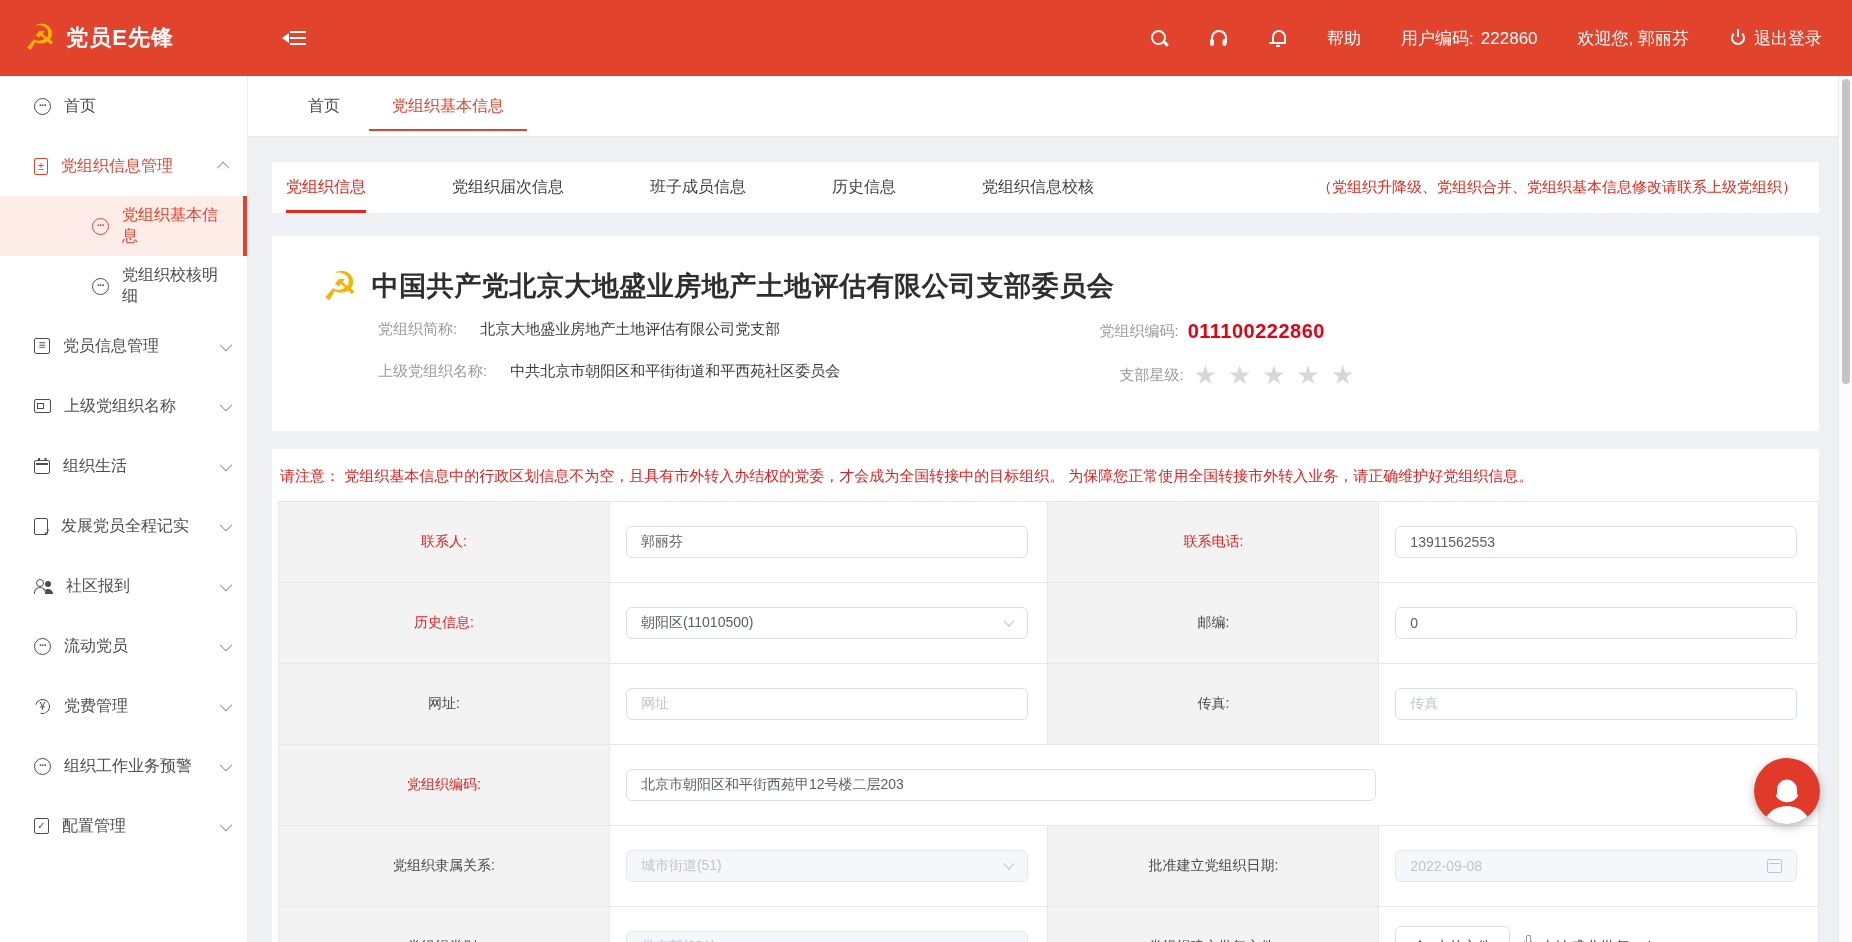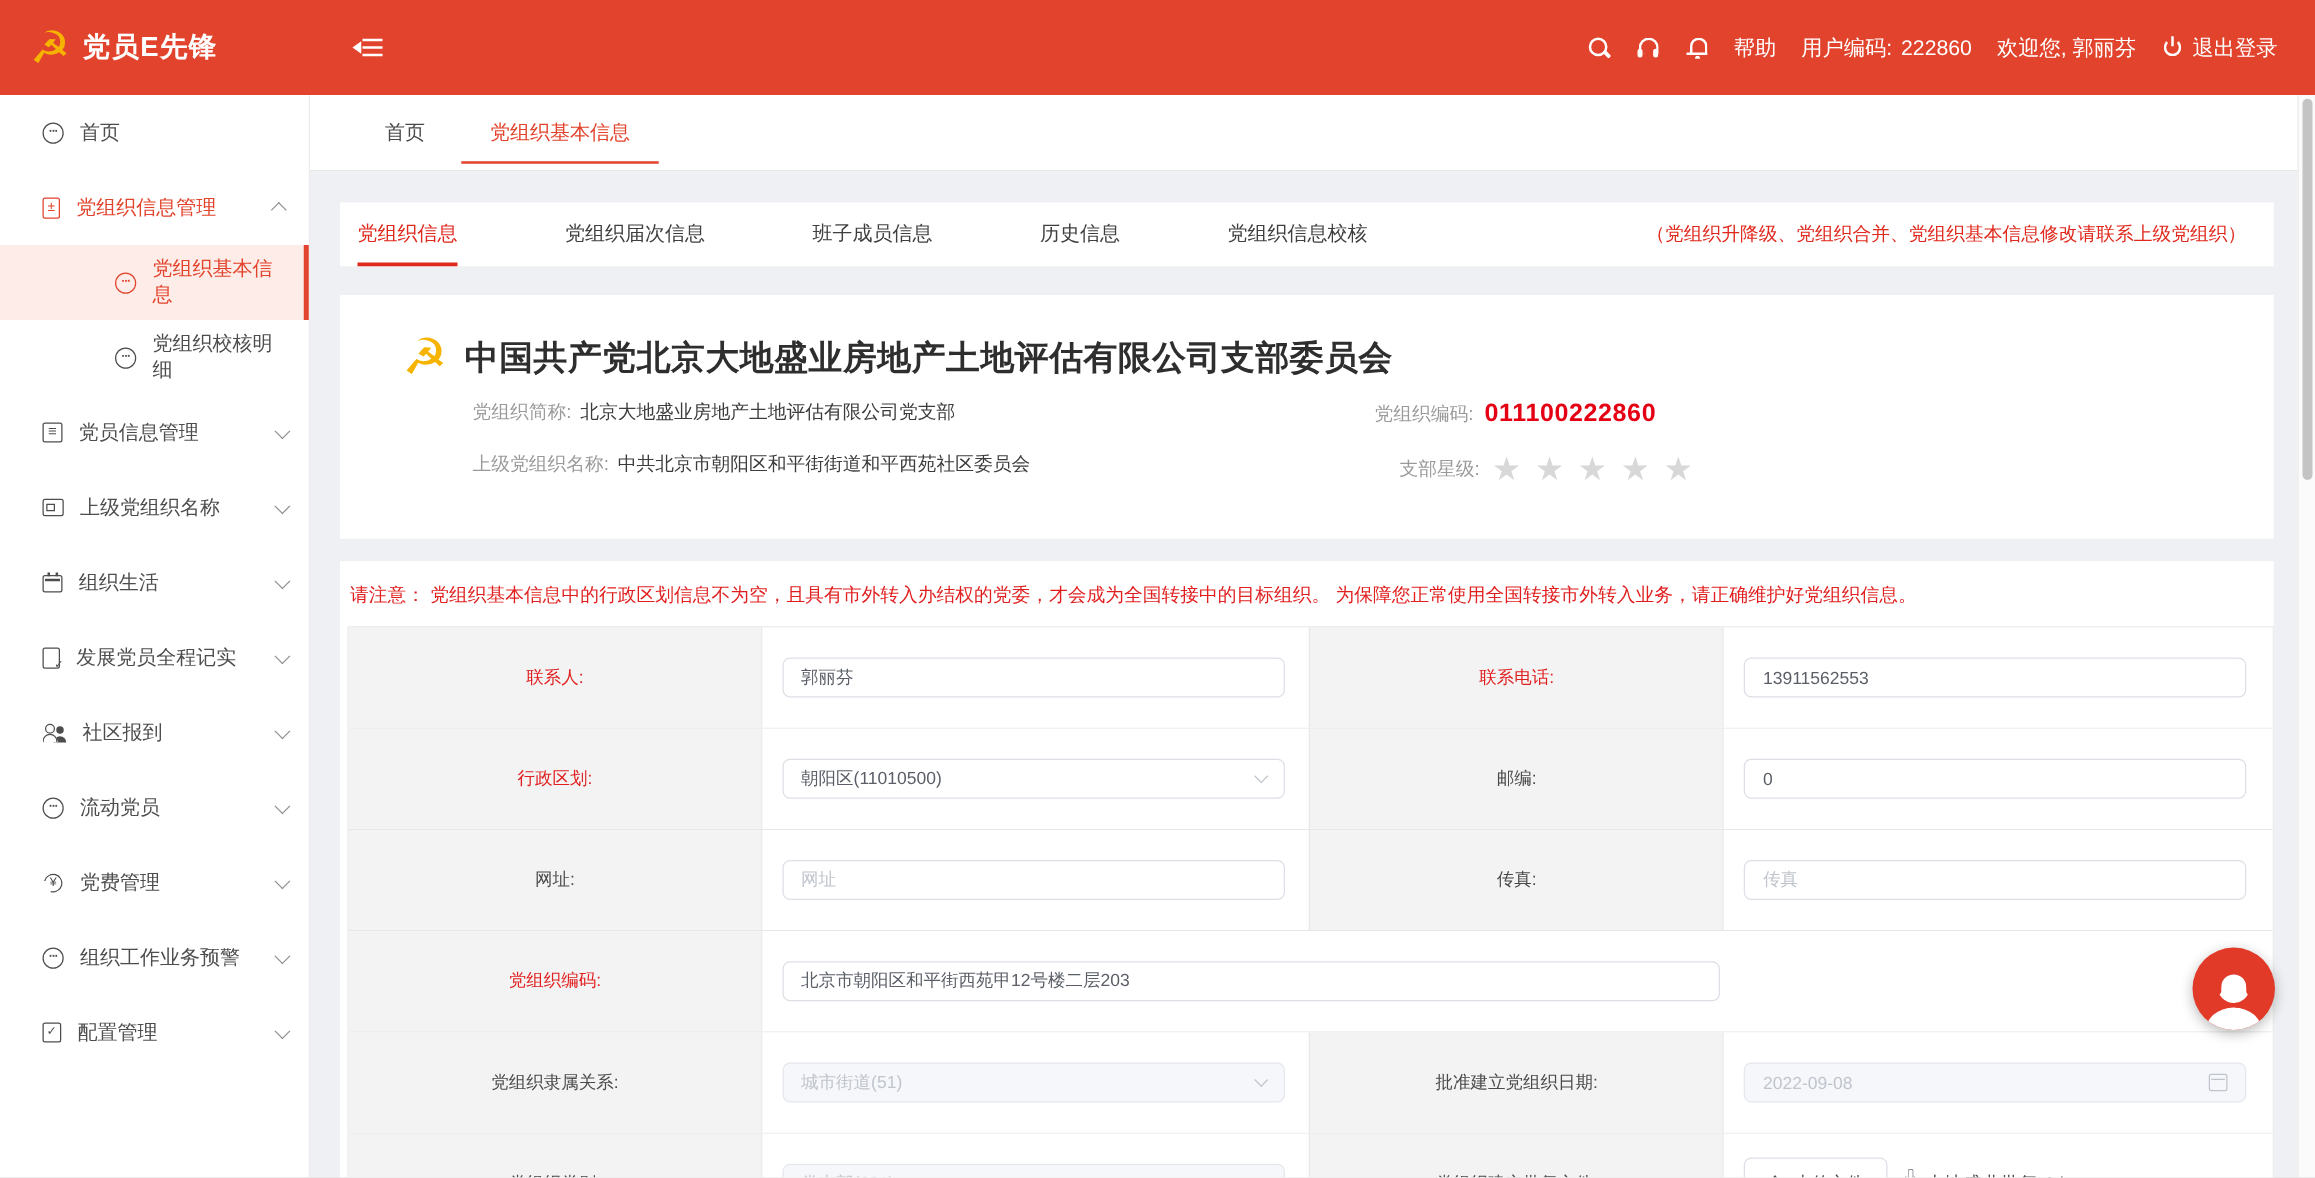--- a/index.html
+++ b/index.html
@@ -6,21 +6,21 @@
   body{margin:0;background:#d9d9d9;font-family:"Liberation Sans","DejaVu Sans",sans-serif}
   .app{width:1852px;height:942px;position:relative;overflow:hidden;background:#eef0f3}
 
   
   .topbar{height:76px;background:#e2432c;display:flex;align-items:center;color:#fff;position:relative;z-index:5}
   .brand{width:248px;flex:none;display:flex;align-items:center;padding-left:24px;gap:10px}
   .emblem{font-size:36px;color:#f6b400;line-height:1}
   .brand-text{font-size:22px;font-weight:bold;letter-spacing:1px}
   .iconbtn{background:none;border:none;color:#fff;padding:0;display:flex;align-items:center;cursor:pointer}
   .collapse-btn{margin-left:34px}
-  .top-actions{margin-left:auto;display:flex;align-items:center;gap:20px;padding-right:30px;font-size:17px}
+  .top-actions{margin-left:auto;display:flex;align-items:center;gap:40px;padding-right:30px;font-size:17px}
   .top-actions a{color:#fff;text-decoration:none;cursor:pointer}
   .ucode span + span{margin-left:7px}
   .logout{display:flex;align-items:center;gap:7px}
 
   
   .hicon{display:inline-block;position:relative;flex:none}
   .search-icon{width:19px;height:19px}
   .search-icon::before{content:"";position:absolute;left:1px;top:1px;width:11px;height:11px;border:2px solid #fff;border-radius:50%}
   .search-icon::after{content:"";position:absolute;left:13.5px;top:11.5px;width:2.5px;height:7px;background:#fff;border-radius:1px;transform:rotate(-45deg)}
   .headset-icon{width:20px;height:18px}
@@ -87,21 +87,21 @@
 
   .org-card{margin:23px 33px 0 24px;height:195px;background:#fff;padding:30px 40px 0 50px}
   .org-title-row{display:flex;align-items:center;gap:14px}
   .org-emblem{font-size:40px;color:#f6b400;line-height:1}
   .org-title{font-size:27px;font-weight:bold;color:#2e2e2e;letter-spacing:0.5px}
   .org-info{padding-left:56px;margin-top:14px}
   .oi-row{display:flex;align-items:flex-start;height:42px}
   .oi-left{width:51.5%;display:flex;align-items:center}
   .oi-right{flex:1;display:flex;align-items:center}
   .oi-label{color:#9a9a9a;font-size:15px;flex:none}
-  .oi-value{color:#3c3c3c;font-size:15px;margin-left:7px}
+  .oi-value{color:#3c3c3c;font-size:15px;margin-left:23px}
   .org-code{color:#e60014;font-size:20px;font-weight:bold;margin-left:9px;letter-spacing:0.5px}
   .stars-row .oi-label{margin-left:20px}
   .stars{display:flex;margin-left:10px}
   .star{font-size:26px;color:#d8d8d8;margin-right:11px;line-height:1}
 
   .form-card{margin:18px 33px 0 24px;background:#fff;padding:10px 0 0 6px}
   .notice{color:#e11f1f;font-size:15px;padding:8px 10px 15px 2px}
   .ftable{border:1px solid #e7e7e7}
   .frow{display:flex;height:81px;border-bottom:1px solid #e7e7e7}
   .fcell{display:flex;align-items:center;border-right:1px solid #e7e7e7}
@@ -293,21 +293,21 @@
               </div>
             </div>
             <div class="fcell flabel req">联系电话:</div>
             <div class="fcell fvalue">
               <div class="ctl">
                 <span class="val">13911562553</span>
               </div>
             </div>
           </div>
           <div class="frow">
-            <div class="fcell flabel req">行政区划:</div>
+            <div class="fcell flabel req">历史信息:</div>
             <div class="fcell fvalue">
               <div class="ctl select">
                 <span class="val" style="flex: 1 1 0%;">朝阳区(11010500)</span>
                 <span class="caret"></span>
               </div>
             </div>
             <div class="fcell flabel">邮编:</div>
             <div class="fcell fvalue">
               <div class="ctl">
                 <span class="val">0</span>

